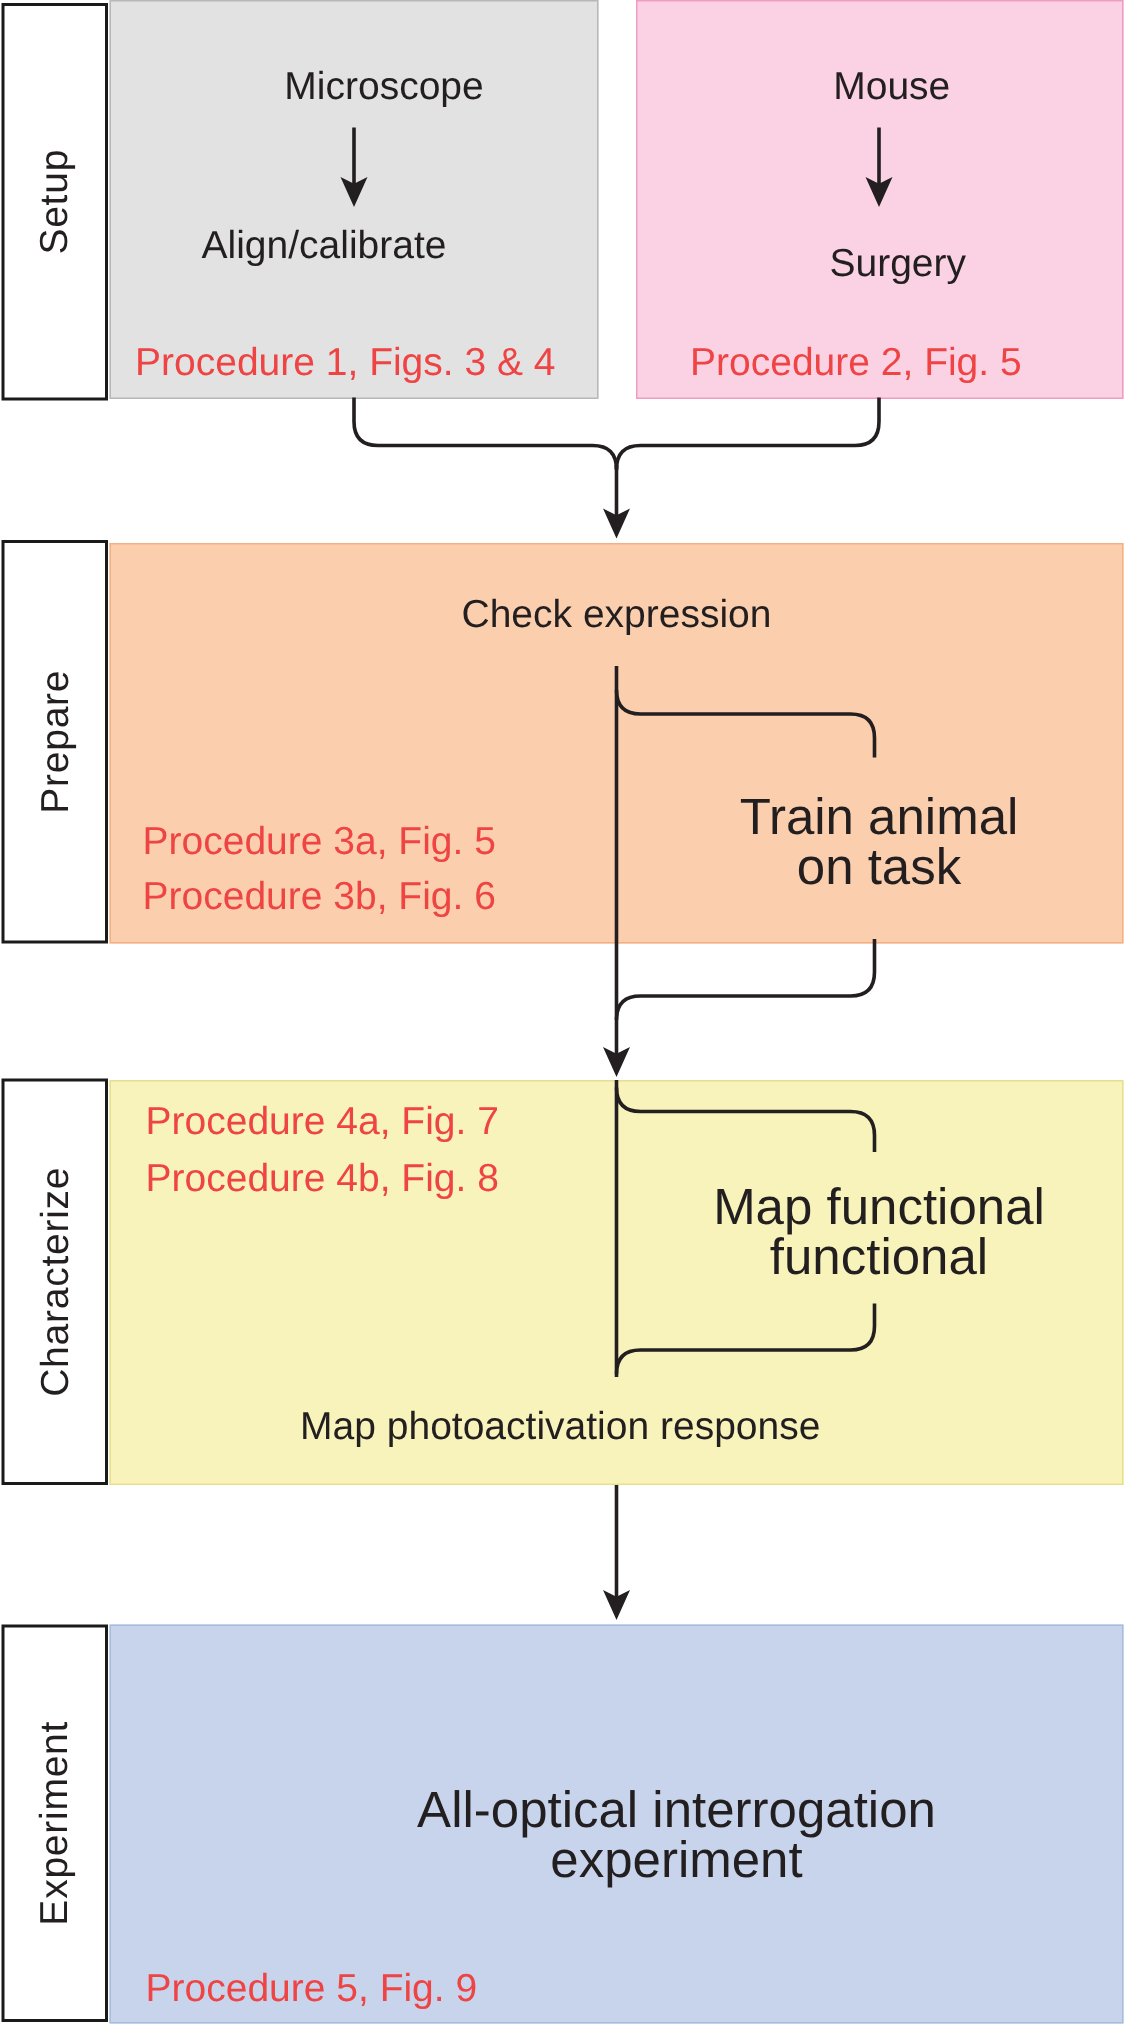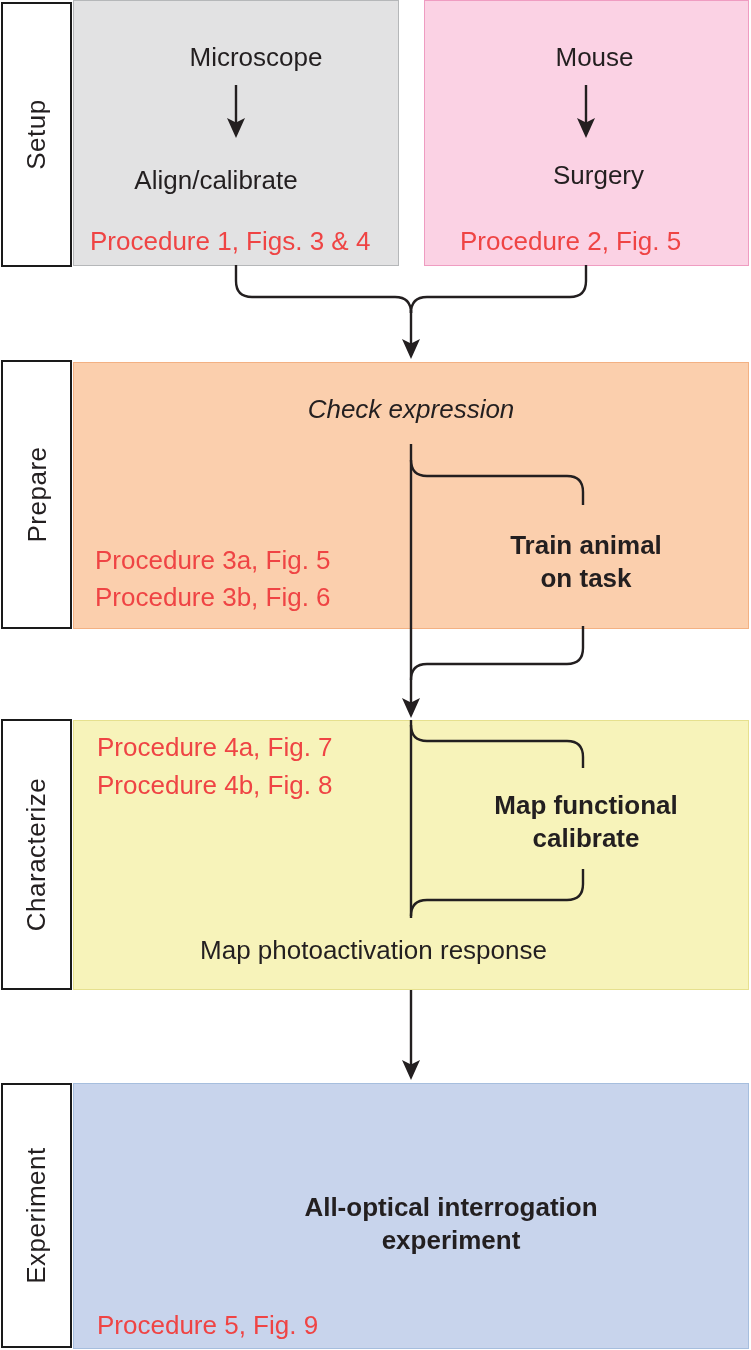--- a/index.html
+++ b/index.html
@@ -11,46 +11,46 @@
   .box{position:absolute;box-sizing:border-box;}
   .vlabel{
     position:absolute;box-sizing:border-box;background:#ffffff;
     border:2.4px solid #1a1a1a;display:flex;align-items:center;justify-content:center;
   }
   .vlabel span{
     transform:rotate(-90deg);white-space:nowrap;
     font-size:26px;color:#231f20;letter-spacing:.5px;
   }
   .t{position:absolute;font-size:26px;line-height:30px;color:#231f20;}
-  .t2{position:absolute;font-size:26px;line-height:33px;color:#231f20;text-align:center;font-weight:bold;}
+  .t2{position:absolute;font-size:34px;line-height:33px;color:#231f20;text-align:center;}
   .proc{color:#ef4444;}
   .ctr{text-align:center;}
   svg.overlay{position:absolute;left:0;top:0;pointer-events:none;}
 
   
   .gray-box  {left:73px;top:0;width:326px;height:266px;background:#e2e2e3;border:1.5px solid #b5b7b9;}
   .pink-box  {left:424px;top:0;width:325px;height:266px;background:#fbd2e4;border:1.5px solid #ef9cc1;}
   .orange-box{left:73px;top:362px;width:676px;height:267px;background:#fbcfad;border:1.5px solid #f3b183;}
   .yellow-box{left:73px;top:720px;width:676px;height:270px;background:#f7f3ba;border:1.5px solid #e6e08e;}
   .blue-box  {left:73px;top:1083px;width:676px;height:266px;background:#c8d4ec;border:1.5px solid #a6bede;}
 
   
   .setup-label       {left:1px;top:2px;width:71px;height:265px;}
   .prepare-label     {left:1px;top:360px;width:71px;height:269px;}
   .characterize-label{left:1px;top:719px;width:71px;height:271px;}
   .experiment-label  {left:1px;top:1083px;width:71px;height:265px;}
 
   
   .microscope   {left:73px;width:366px;top:42px;}
-  .align        {left:73px;width:286px;top:165px;}
+  .align        {left:73px;width:286px;top:148px;}
   .proc1        {left:90px;top:226px;}
   .mouse        {left:420px;width:349px;top:42px;}
   .surgery      {left:424px;width:325px;top:160px;padding-left:12px;}
   .proc2        {left:460px;top:226px;}
-  .check-expr   {left:73px;width:676px;top:394px;font-style:italic;}
+  .check-expr   {left:73px;width:676px;top:394px;}
   .train        {left:436px;width:300px;top:529px;}
   .proc3a       {left:95px;top:545px;}
   .proc3b       {left:95px;top:582px;}
   .proc4a       {left:97px;top:732px;}
   .proc4b       {left:97px;top:770px;}
   .mapfunc      {left:436px;width:300px;top:789px;}
   .mapphoto     {left:73px;width:601px;top:935px;}
   .alloptical   {left:73px;width:676px;top:1191px;padding-left:40px;}
   .proc5        {left:97px;top:1310px;}
 
@@ -119,21 +119,21 @@
     <div>Train animal</div>
     <div>on task</div>
   </div>
   <div class="t proc proc3a">Procedure 3a, Fig. 5</div>
   <div class="t proc proc3b">Procedure 3b, Fig. 6</div>
 
   <div class="t proc proc4a">Procedure 4a, Fig. 7</div>
   <div class="t proc proc4b">Procedure 4b, Fig. 8</div>
   <div class="t2 mapfunc">
     <div>Map functional</div>
-    <div>calibrate</div>
+    <div>functional</div>
   </div>
   <div class="t ctr mapphoto">Map photoactivation response</div>
 
   <div class="t2 alloptical">
     <div>All-optical interrogation</div>
     <div>experiment</div>
   </div>
   <div class="t proc proc5">Procedure 5, Fig. 9</div>
 
 </div>

